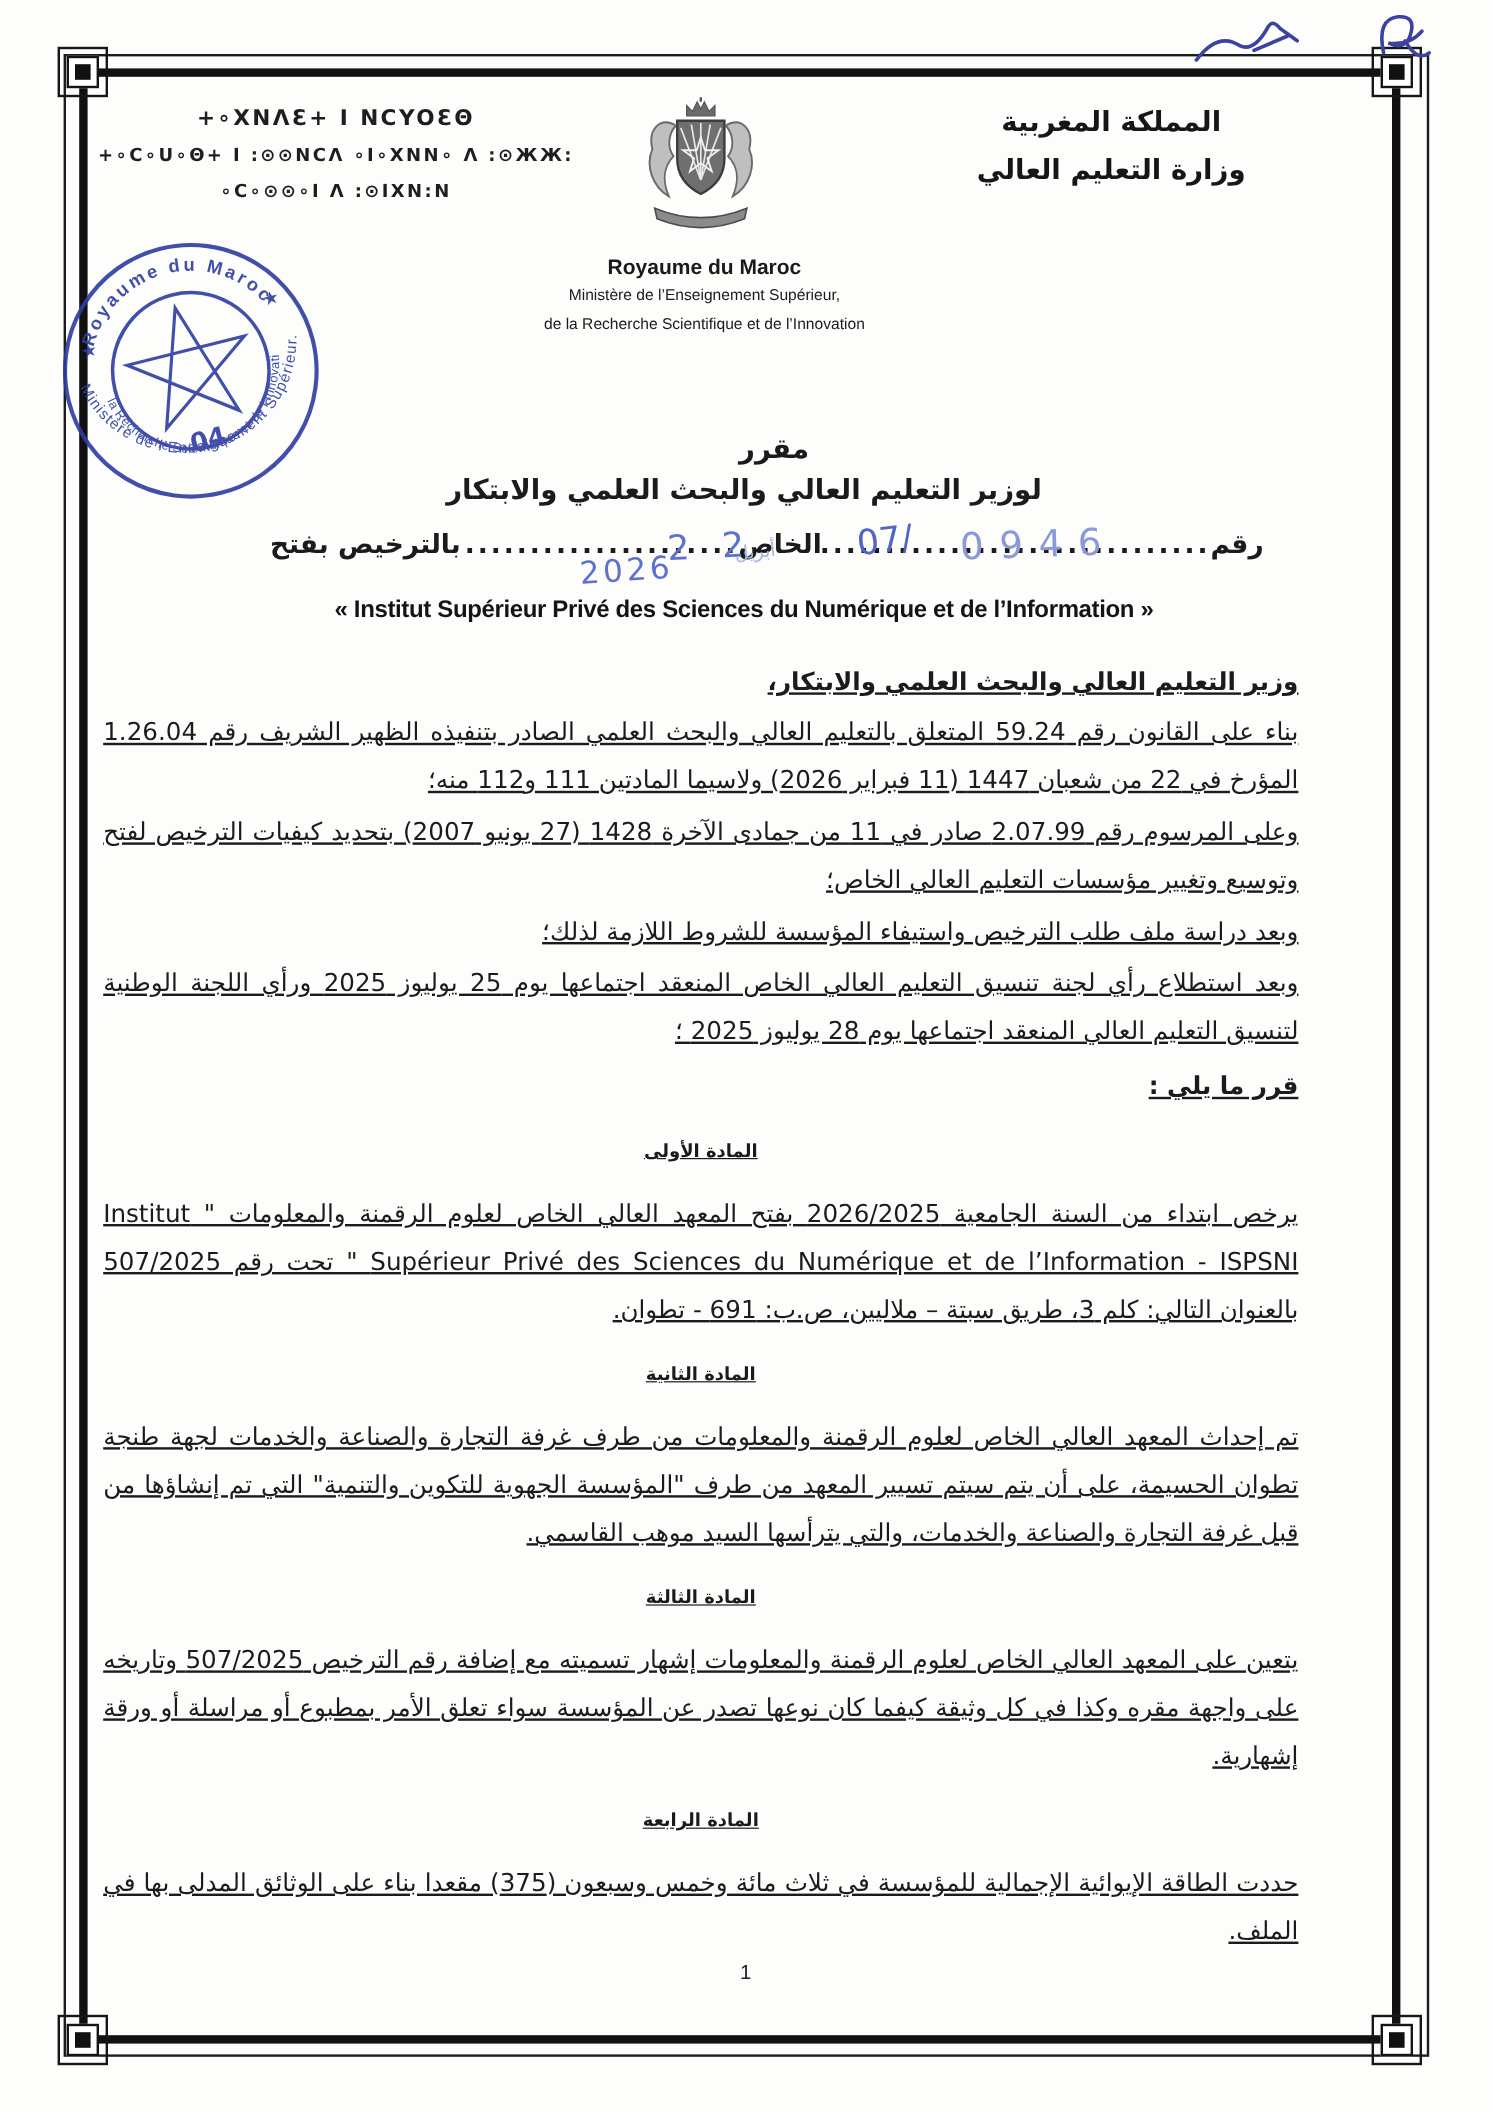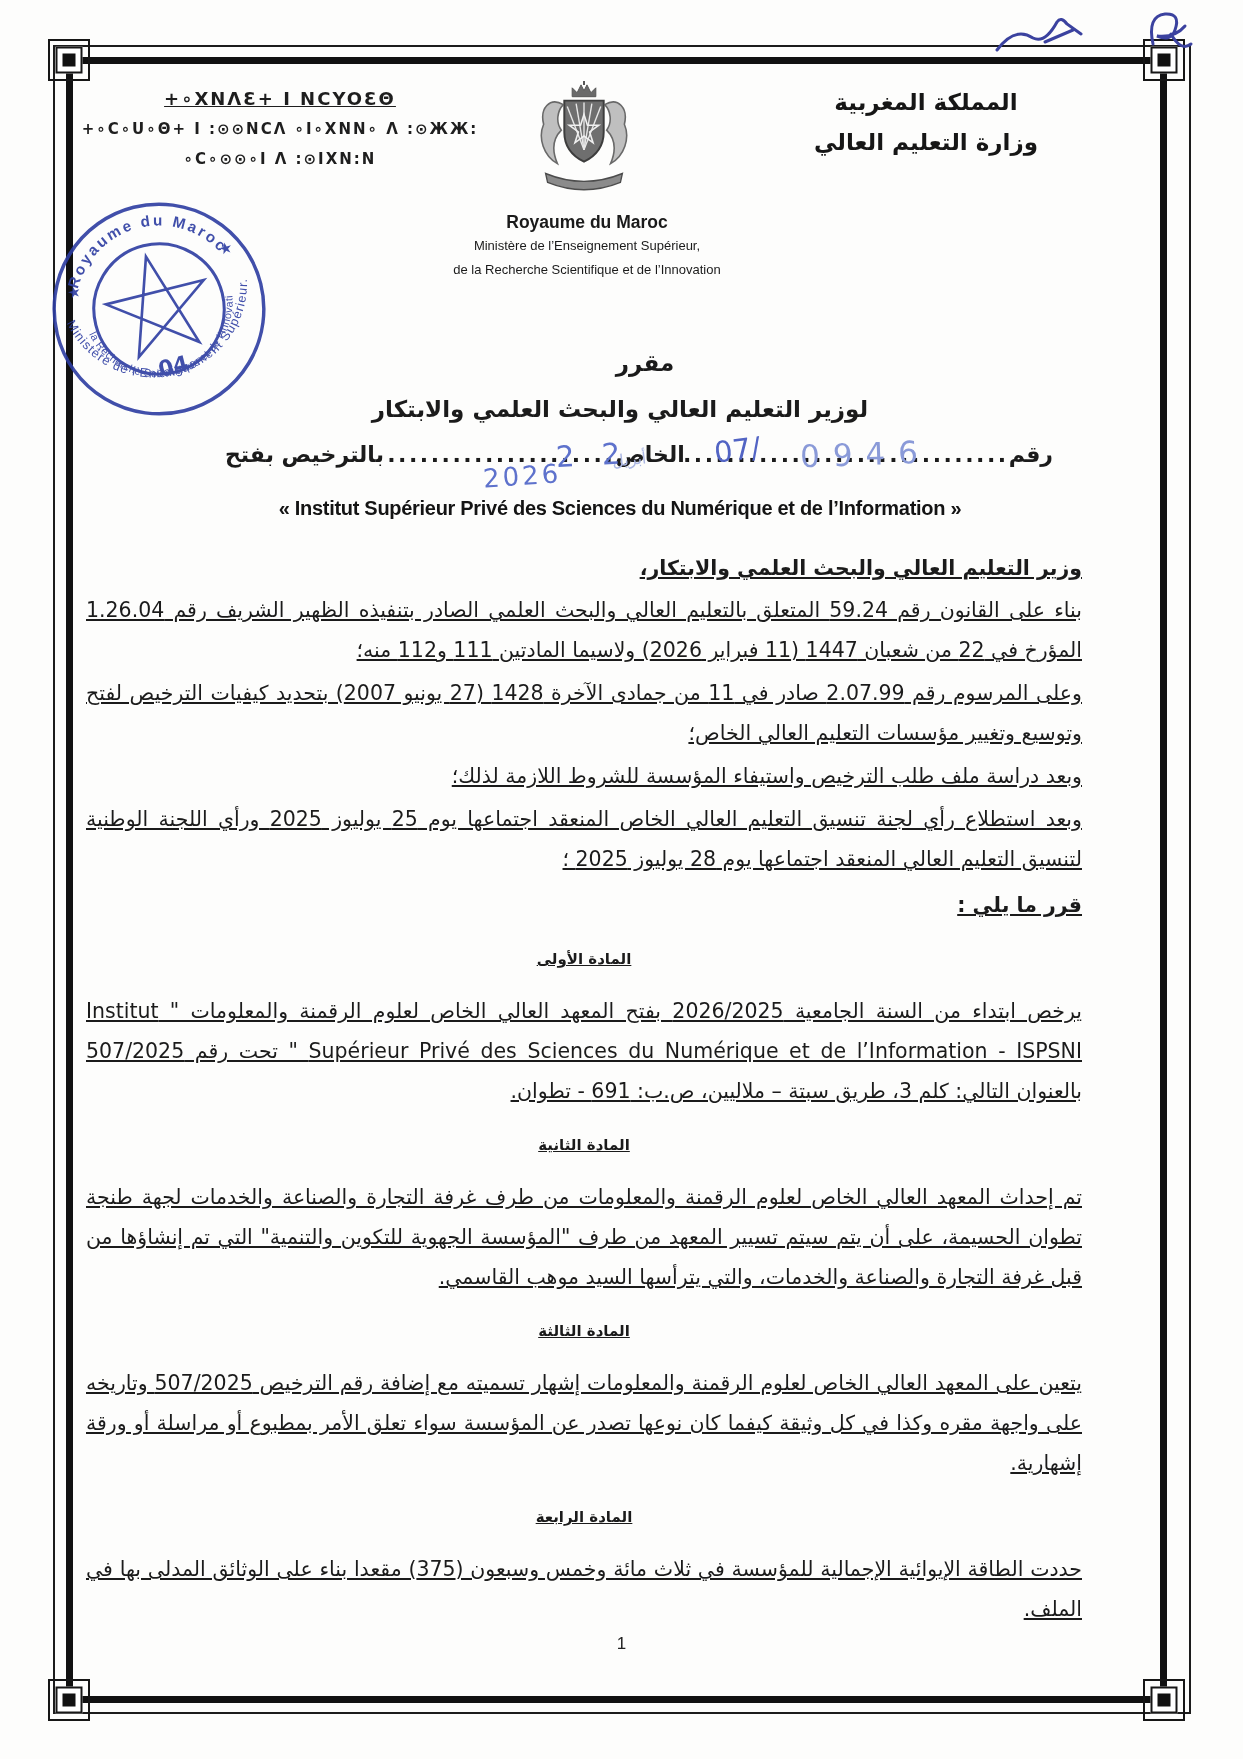--- a/index.html
+++ b/index.html
@@ -13,39 +13,39 @@
                border:7px solid #111;box-sizing:border-box;}
   .corner{position:absolute;width:0;height:0;}
   .corner .sq{position:absolute;left:0;top:0;transform:translate(-50%,-50%);box-sizing:border-box;}
   .corner .sq1{width:42px;height:42px;border:2px solid #161616;background:transparent;}
   .corner .sq2{width:27px;height:27px;border:2px solid #161616;background:#fff;}
   .corner .sq3{width:13px;height:13px;background:#111;}
 
   
   .tifinagh{position:absolute;left:80px;top:84px;width:400px;text-align:center;
             font-weight:bold;color:#1e1e1e;letter-spacing:2px;line-height:30px;}
-  .tifinagh .t1{font-size:18px;text-decoration:underline;}
+  .tifinagh .t1{font-size:18px;}
   .tifinagh .t2,.tifinagh .t3{font-size:15px;}
 
   .coat{position:absolute;left:520px;top:80px;}
 
   .arabic-header{position:absolute;left:752px;top:72px;width:348px;text-align:center;
                  font-size:23px;font-weight:600;line-height:40px;color:#161616;direction:rtl;margin-top:10px;}
 
   .french-header{position:absolute;left:277px;top:210px;width:620px;text-align:center;
                  font-family:"Liberation Sans",sans-serif;line-height:24px;color:#1a1a1a;}
   .french-header .f1{font-size:17.5px;font-weight:bold;}
   .french-header .f2,.french-header .f3{font-size:13px;}
 
   .stamp{position:absolute;left:44px;top:194px;transform:rotate(-14deg);opacity:.9;}
 
   .sig-marks{position:absolute;left:985px;top:4px;}
 
   
-  .kicker{position:absolute;left:70px;top:350px;width:1150px;text-align:center;
+  .kicker{position:absolute;left:70px;top:362px;width:1150px;text-align:center;
           font-size:23px;font-weight:bold;direction:rtl;}
   .minister-line{position:absolute;left:35px;top:396px;width:1170px;text-align:center;
                  font-size:23px;font-weight:bold;direction:rtl;}
   .number-line{position:absolute;left:225px;top:442px;width:828px;direction:rtl;
                display:flex;align-items:baseline;font-size:22px;font-weight:bold;}
   .number-line .lbl{white-space:nowrap;}
   .number-line .dots{overflow:hidden;white-space:nowrap;height:30px;letter-spacing:2.5px;}
   .number-line .d1{flex:1.4;}
   .number-line .d2{flex:1;}
 

